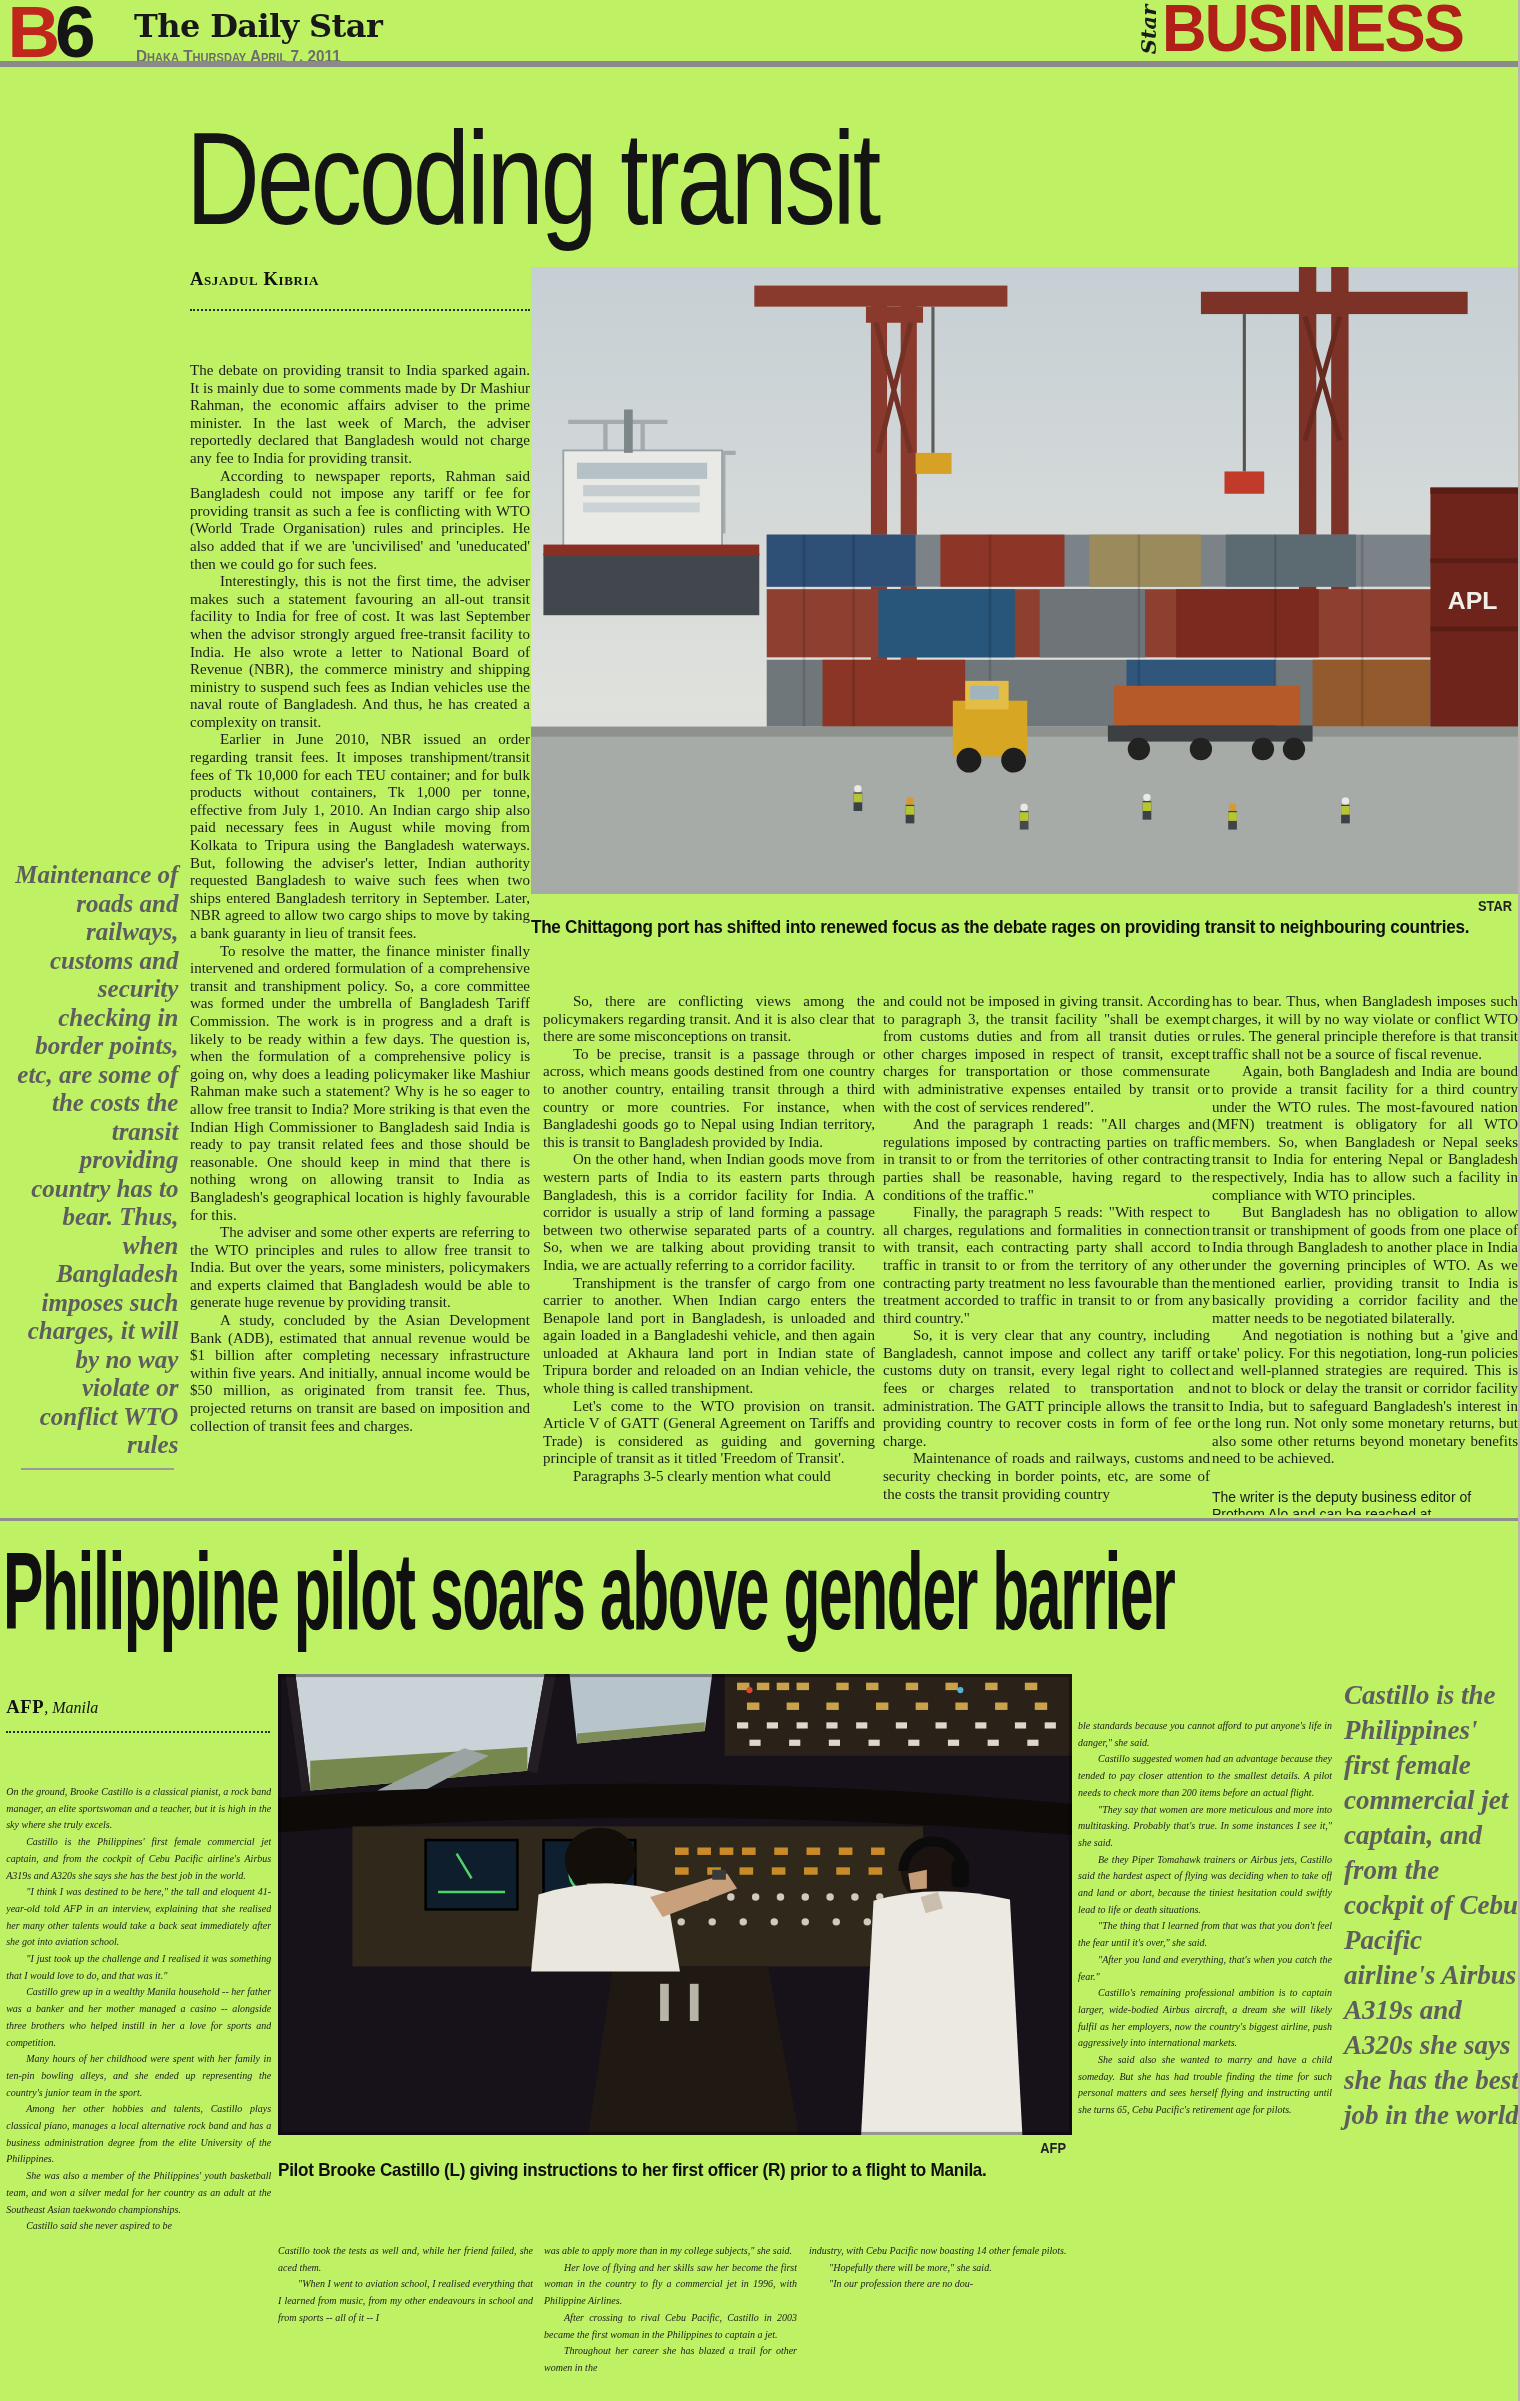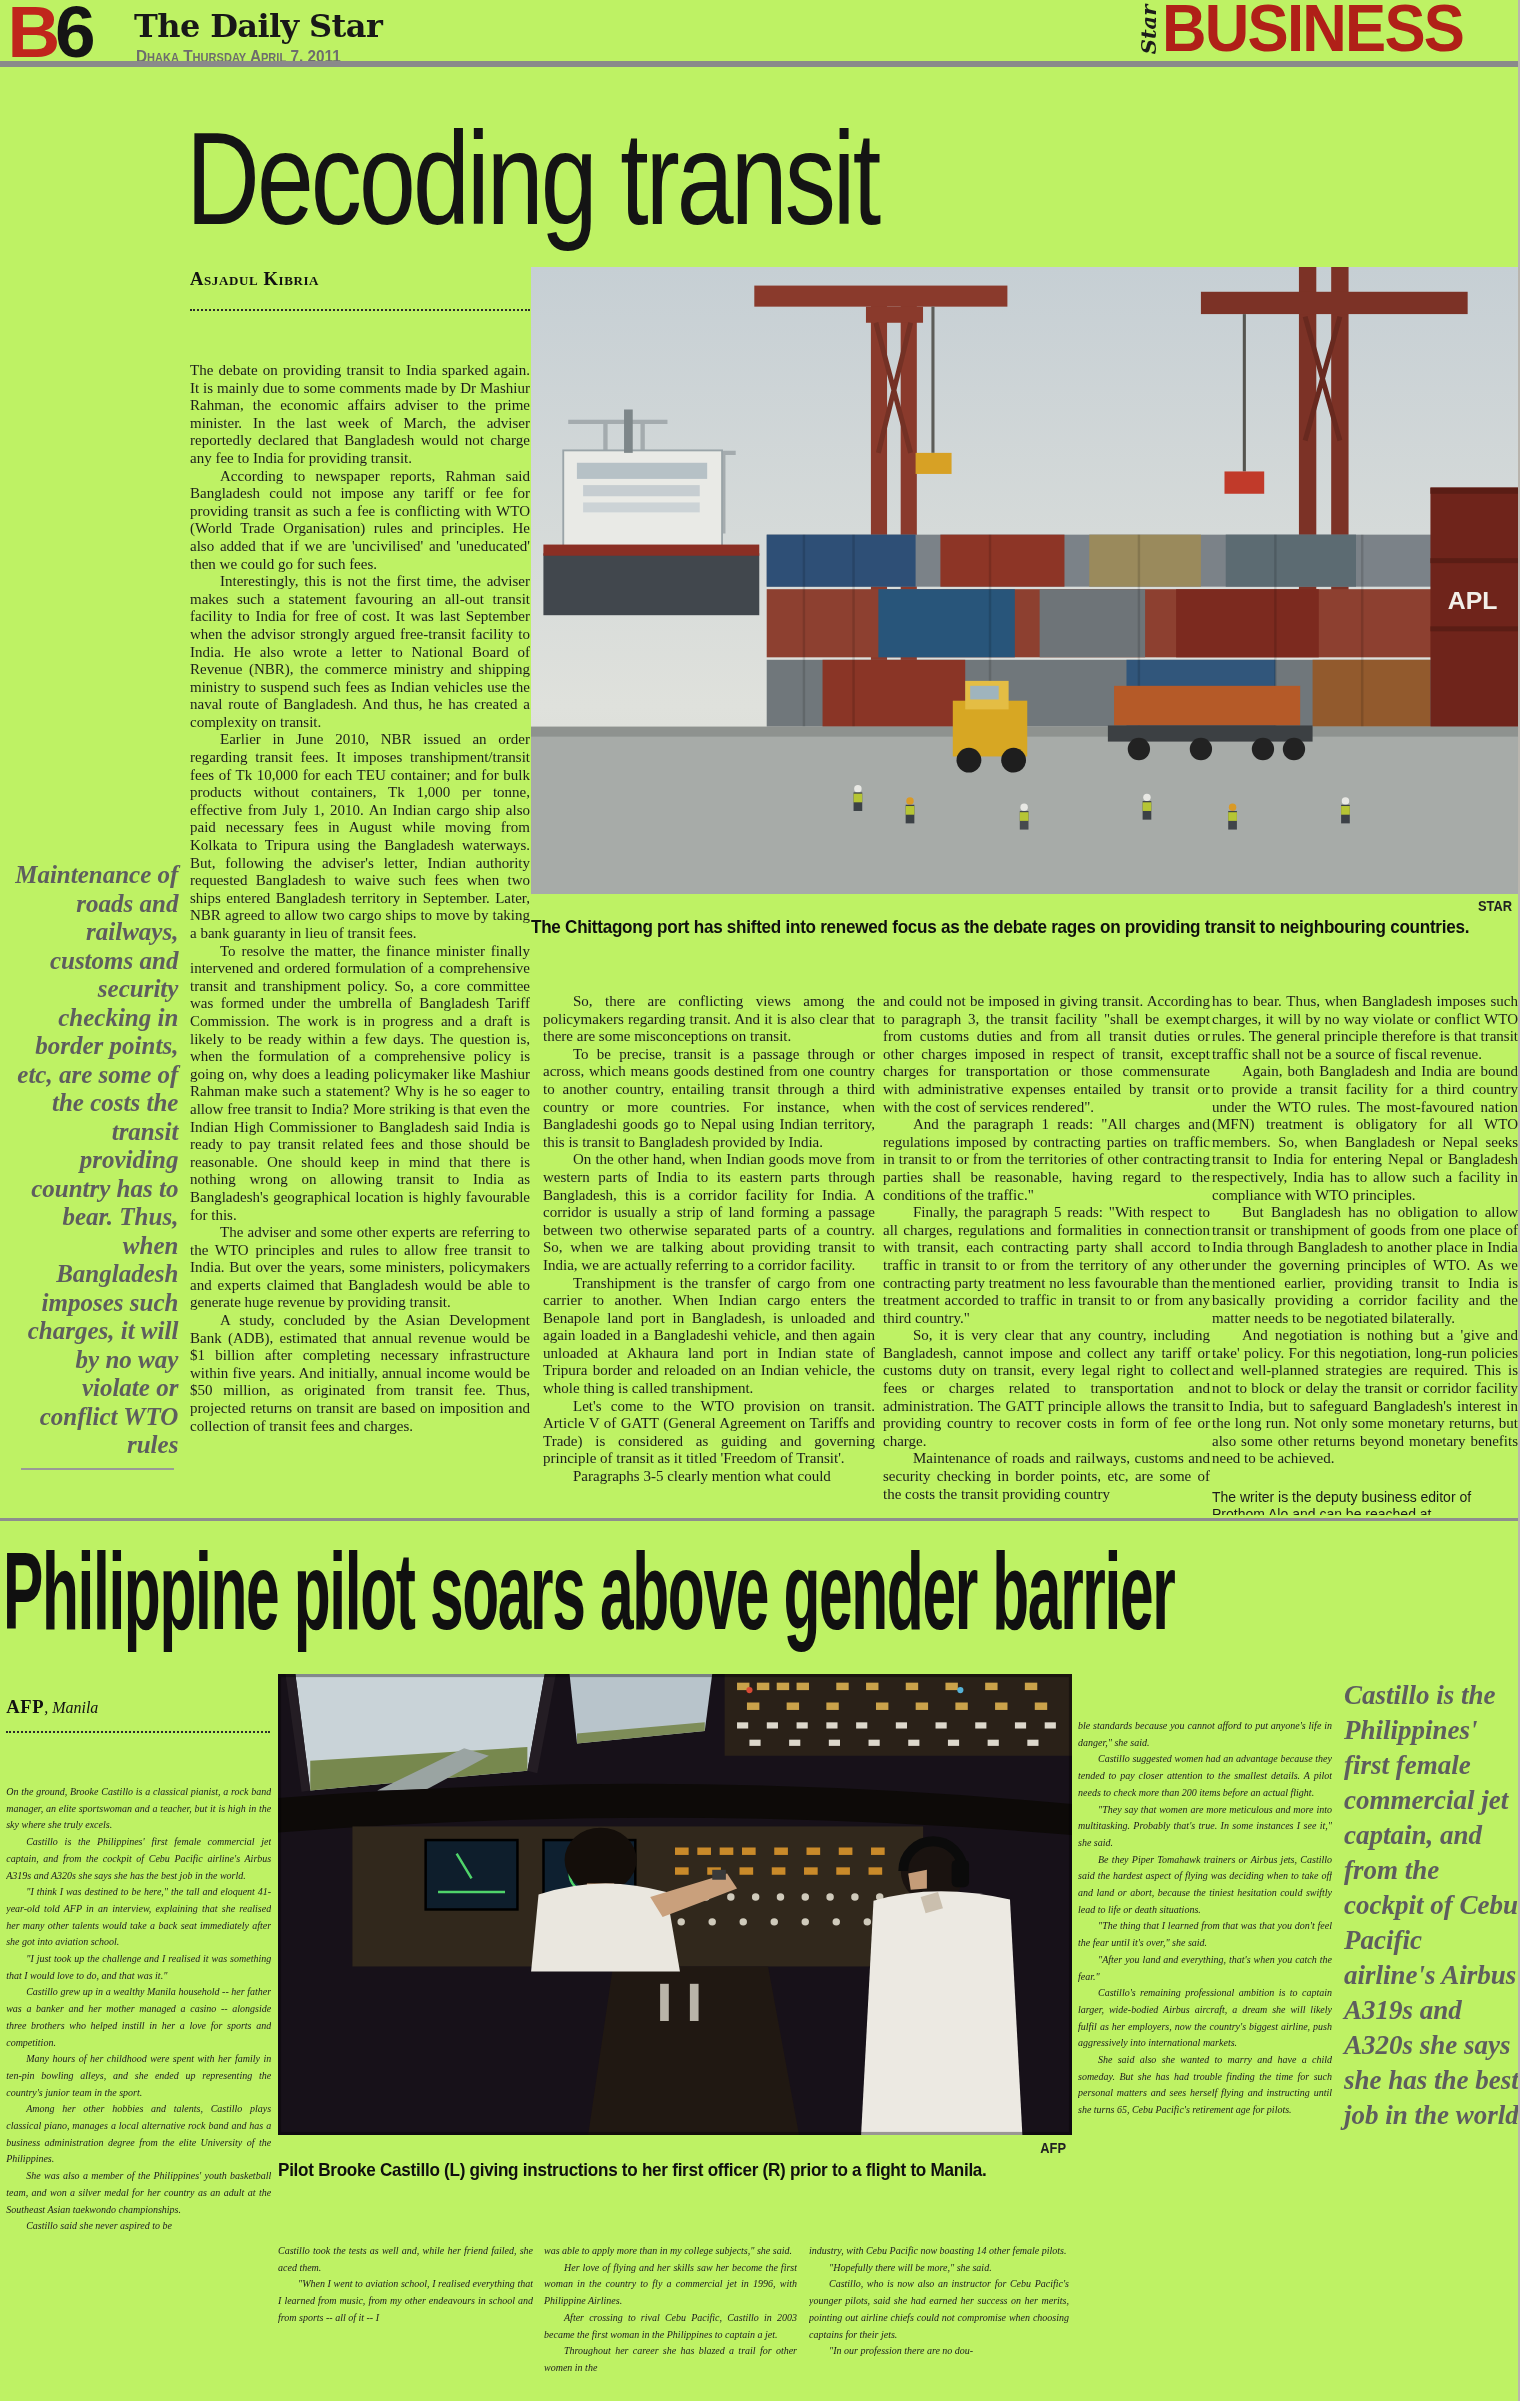--- a/index.html
+++ b/index.html
@@ -378,21 +378,20 @@
     </div>
   <div class="abs jcol cont a2col" style="left:544px;top:2200px;width:253px;height:202px;">
       <p>was able to apply more than in my college subjects," she said.</p>
       <p>Her love of flying and her skills saw her become the first woman in the country to fly a commercial jet in 1996, with Philippine Airlines.</p>
       <p>After crossing to rival Cebu Pacific, Castillo in 2003 became the first woman in the Philippines to captain a jet.</p>
       <p>Throughout her career she has blazed a trail for other women in the</p>
     </div>
   <div class="abs jcol cont a2col" style="left:809px;top:2200px;width:260px;height:202px;">
       <p>industry, with Cebu Pacific now boasting 14 other female pilots.</p>
       <p>"Hopefully there will be more," she said.</p>
-      <p>Castillo, who is now also an instructor for Cebu Pacific's younger pilots, said she had earned her success on her merits, pointing out airline chiefs could not compromise when choosing captains for their jets.</p>
       <p>"In our profession there are no dou-</p>
     </div>
 
   <div class="abs jcol cont a2col" style="left:1078px;top:1675px;width:254px;height:726px;">
       <p>ble standards because you cannot afford to put anyone's life in danger," she said.</p>
       <p>Castillo suggested women had an advantage because they tended to pay closer attention to the smallest details. A pilot needs to check more than 200 items before an actual flight.</p>
       <p>"They say that women are more meticulous and more into multitasking. Probably that's true. In some instances I see it," she said.</p>
       <p>Be they Piper Tomahawk trainers or Airbus jets, Castillo said the hardest aspect of flying was deciding when to take off and land or abort, because the tiniest hesitation could swiftly lead to life or death situations.</p>
       <p>"The thing that I learned from that was that you don't feel the fear until it's over," she said.</p>
       <p>"After you land and everything, that's when you catch the fear."</p>

